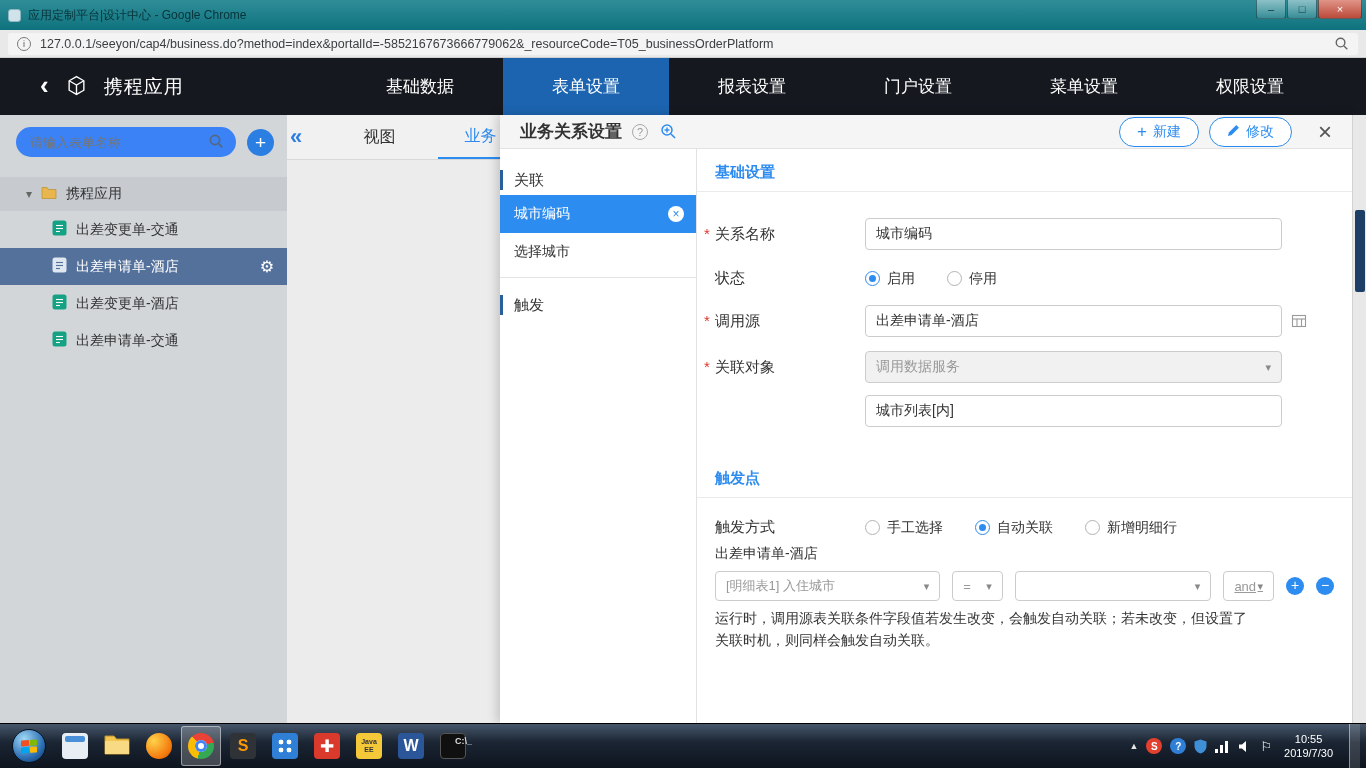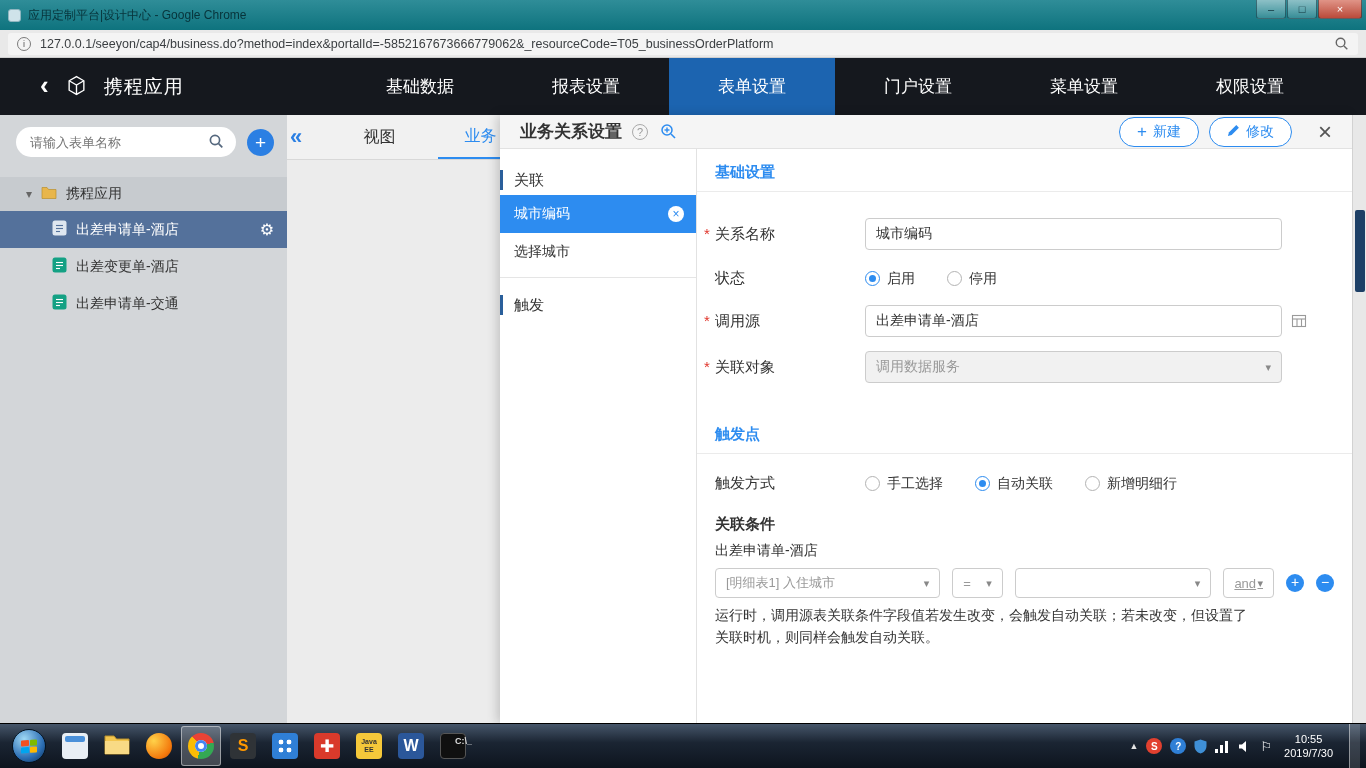--- a/index.html
+++ b/index.html
@@ -35,21 +35,21 @@
   .nav-tabs{display:flex;}
   .nav-tab{width:166px;display:flex;align-items:center;justify-content:center;font-size:17px;cursor:default;}
   .nav-tab.active{background:#1c64b0;}
 
   
   .workspace{position:absolute;top:115px;bottom:45px;left:0;right:0;background:#ececec;}
 
   
   .sidebar{position:absolute;left:0;top:0;bottom:0;width:287px;background:#d3d6d9;}
   .search-row{display:flex;align-items:center;gap:11px;padding:12px 8px 10px 16px;}
-  .search-box{width:220px;height:30px;background:#ffffff;border-radius:15px;display:flex;align-items:center;padding:0 12px;}
+  .search-box{width:220px;height:30px;background:#3b82f6;border-radius:15px;display:flex;align-items:center;padding:0 12px;}
   .search-box input{border:none;outline:none;flex:1;font-size:13px;color:#333;background:transparent;min-width:0;}
   .add-btn{width:27px;height:27px;border-radius:50%;background:#2b7fe3;color:#fff;font-size:19px;line-height:1;
     display:flex;align-items:center;justify-content:center;}
   .tree-root{height:34px;margin-top:10px;display:flex;align-items:center;gap:9px;padding-left:26px;background:#c7cbcf;font-size:14px;}
   .tree-arrow{color:#666;font-size:12px;}
   .tree-item{height:37px;display:flex;align-items:center;gap:9px;padding-left:52px;font-size:14px;position:relative;}
   .tree-item.selected{background:#54719b;color:#fff;}
   .tree-gear{position:absolute;right:13px;font-size:16px;color:#fff;}
 
   
@@ -185,22 +185,22 @@
     <span>
       <svg width="21" height="21" viewBox="0 0 20 20" fill="none" stroke="#fff" stroke-width="1.3">
           <path d="M10 1.5 L17 5.5 V14.5 L10 18.5 L3 14.5 V5.5 Z"></path>
           <path d="M3 5.5 L10 9.5 L17 5.5 M10 9.5 V18.5"></path>
         </svg>
     </span>
     <span class="app-title">携程应用</span>
   </div>
   <div class="nav-tabs">
     <div class="nav-tab">基础数据</div>
+    <div class="nav-tab active">表单设置</div>
     <div class="nav-tab">报表设置</div>
-    <div class="nav-tab active">表单设置</div>
     <div class="nav-tab">门户设置</div>
     <div class="nav-tab">菜单设置</div>
     <div class="nav-tab">权限设置</div>
   </div>
 </div>
 
 <div class="workspace">
 
   <div class="sidebar">
     <div class="search-row">
@@ -219,20 +219,31 @@
     <div class="tree-root">
       <span class="tree-arrow">▾</span>
       <span>
         <svg width="16" height="13" viewBox="0 0 16 13">
             <path d="M1 1.5 h5 l1.5 2 H15 v9 H1z" fill="#e8b64c" stroke="#b98f2e" stroke-width="0.7"></path>
           </svg>
       </span>
       <span>携程应用</span>
     </div>
 
+    <div class="tree-item">
+      <span>
+        <svg width="15" height="16" viewBox="0 0 15 16">
+            <rect x="0.5" y="0.5" width="14" height="15" rx="2.5" fill="#14a184"></rect>
+            <line x1="4" y1="5.5" x2="11" y2="5.5" stroke="#fff" stroke-width="1.1"></line>
+            <line x1="4" y1="8.5" x2="11" y2="8.5" stroke="#fff" stroke-width="1.1"></line>
+            <line x1="4" y1="11.5" x2="8" y2="11.5" stroke="#fff" stroke-width="1.1"></line>
+          </svg>
+      </span>
+      <span>出差变更单-交通</span>
+    </div>
 
     <div class="tree-item selected">
       <span>
         <svg width="15" height="16" viewBox="0 0 15 16">
             <rect x="0.5" y="0.5" width="14" height="15" rx="2.5" fill="#dfe7f0"></rect>
             <line x1="4" y1="5.5" x2="11" y2="5.5" stroke="#54719b" stroke-width="1.1"></line>
             <line x1="4" y1="8.5" x2="11" y2="8.5" stroke="#54719b" stroke-width="1.1"></line>
             <line x1="4" y1="11.5" x2="8" y2="11.5" stroke="#54719b" stroke-width="1.1"></line>
           </svg>
       </span>
@@ -364,20 +375,24 @@
           <span class="form-label">
             <span class="req">*</span>
             <span>关联对象</span>
           </span>
           <div class="sel disabled w-full">
             <span>调用数据服务</span>
             <span class="caret">▾</span>
           </div>
         </div>
 
+        <div class="form-row" style="margin-top:12px;">
+          <span class="form-label"></span>
+          <input class="text-input" value="城市列表[内]" style="">
+        </div>
 
         <div class="section-head trigger">
           <span class="section-title">触发点</span>
         </div>
 
         <div class="form-row" style="margin-top:20px;">
           <span class="form-label">
             <span>触发方式</span>
           </span>
           <span class="radio">
@@ -387,21 +402,20 @@
           <span class="radio checked">
             <span class="radio-dot"></span>
             <span>自动关联</span>
           </span>
           <span class="radio">
             <span class="radio-dot"></span>
             <span>新增明细行</span>
           </span>
         </div>
 
-        <div class="sub-label">关联条件</div>
         <div class="plain-text">出差申请单-酒店</div>
 
         <div class="cond-row">
           <div class="sel cond-sel" style="width:235px;">
             <span>[明细表1] 入住城市</span>
             <span class="caret">▾</span>
           </div>
           <div class="sel cond-sel" style="width:52px;">
             <span>=</span>
             <span class="caret">▾</span>

